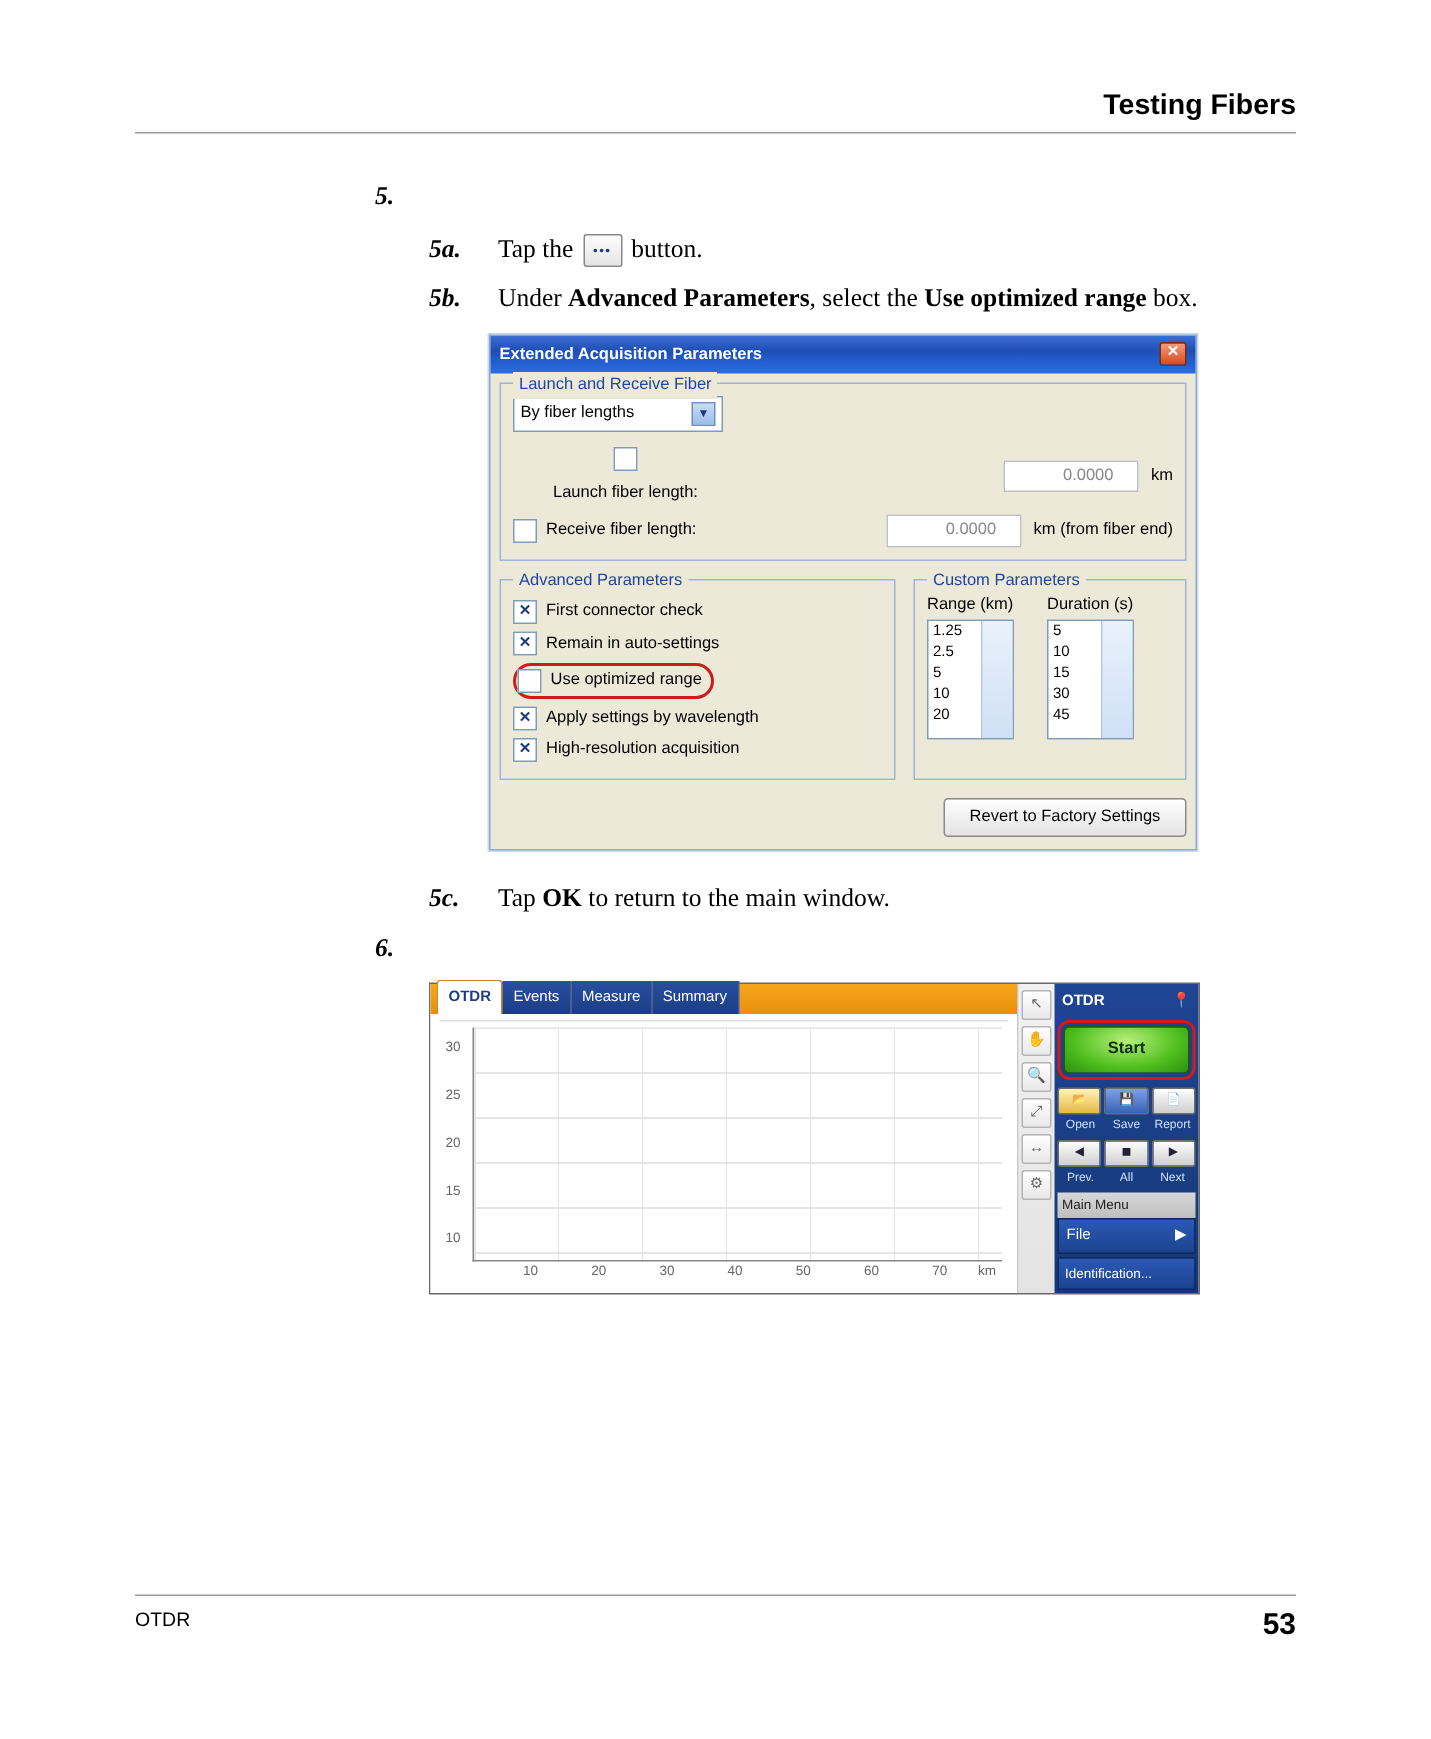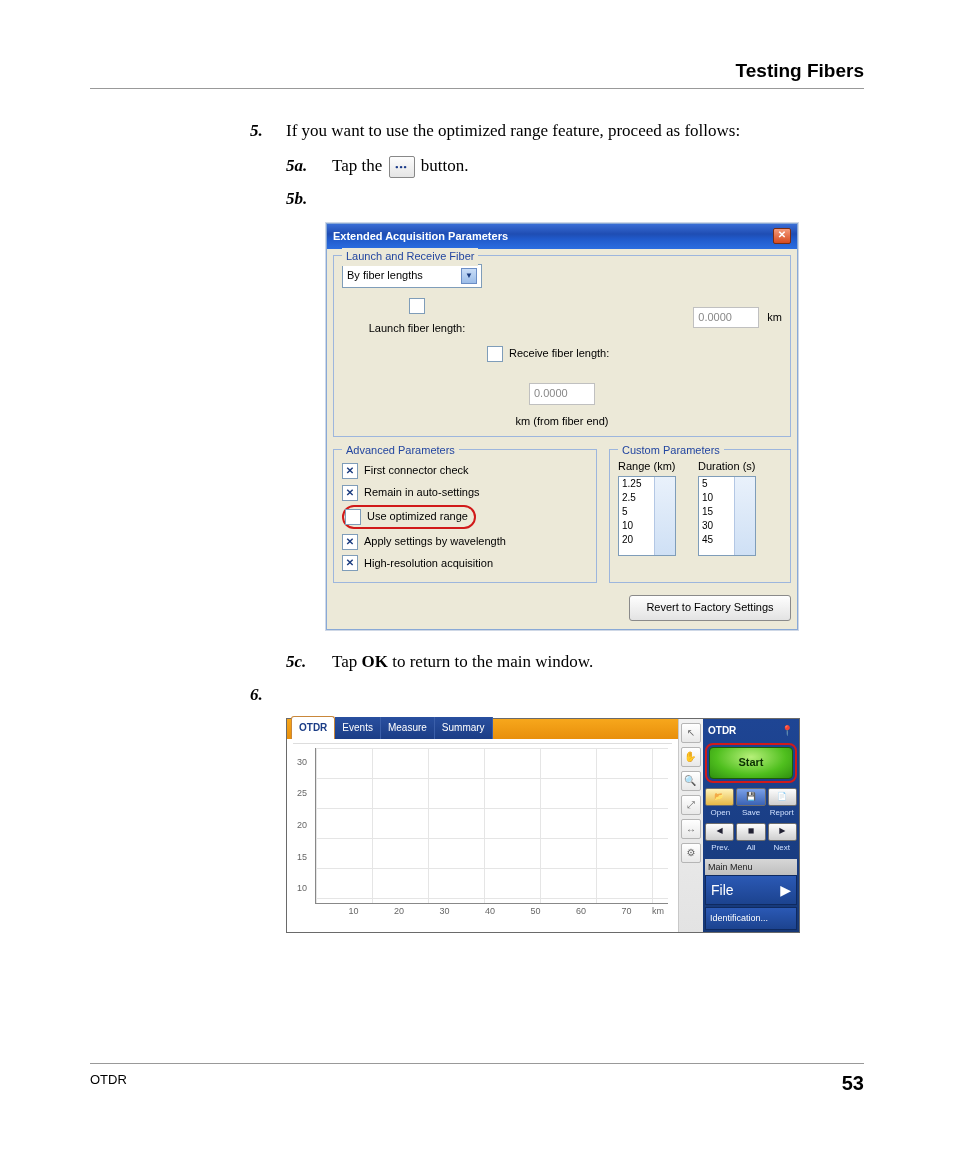--- a/index.html
+++ b/index.html
@@ -154,22 +154,22 @@
     width: 14px; height:14px;
     border:1px solid #7f9db9;
     background:#fff;
     display:inline-flex; align-items:center; justify-content:center;
     font-size:10px; color:#1a3b7d; font-weight:bold;
   }
   .chk.checked::after { content:"✕"; }
   .numfield {
     border:1px solid #c0c0c0;
     background:#fff;
-    text-align:left;
-    padding:1px 4px;
+    text-align:right;
+    padding:1px 16px;
     width: 56px;
     display:inline-block;
     color:#888;
   }
   .highlight-oval {
     border: 2px solid #d11a1a;
     border-radius: 14px;
     padding: 1px 6px 1px 1px;
     display:inline-flex;
     align-items:center;
@@ -323,21 +323,21 @@
   .mainmenu-hdr {
     background: linear-gradient(#d7d7d7,#bfbfbf);
     color:#222;
     font-size:9px;
     padding:1px 3px;
     margin-top:2px;
   }
   .filerow {
     display:flex; justify-content:space-between; align-items:flex-end;
     padding: 3px 5px;
-    font-size:14px;
+    font-size:10px;
     background: linear-gradient(#2b59b5,#1c438f);
     border:1px solid #0f2a60;
   }
   .identrow {
     font-size: 9px;
     padding: 3px 4px;
     background: linear-gradient(#2b59b5,#1c438f);
     border:1px solid #0f2a60;
     margin-top:2px;
   }
@@ -362,37 +362,39 @@
 <div class="page">
   <div class="header-right">
     <div class="header-title">Testing Fibers</div>
   </div>
   <hr class="hr">
 
   <div class="content">
 
     <div class="step">
       <div class="step-num">5.</div>
-      <div>If you want to use the optimized range feature, proceed as follows:</div>
     </div>
 
     <div class="substeps">
       <div class="substep">
         <div class="substep-num">5a.</div>
         <div>
           <span>Tap the </span>
           <span class="btn-icon">
               <span>•••</span>
             </span>
           <span> button.</span>
         </div>
       </div>
 
       <div class="substep">
         <div class="substep-num">5b.</div>
+        <div>
+          <span>Under </span><span class="bold">Advanced Parameters</span><span>, select the </span><span class="bold">Use optimized range</span><span> box.</span>
+        </div>
       </div>
     </div>
 
     <div class="fig">
       <div class="dialog">
         <div class="titlebar">
           <span>Extended Acquisition Parameters</span>
           <span class="closebox">✕</span>
         </div>
 
@@ -404,21 +406,21 @@
           </div>
           <div style="margin-top:6px; display:flex; align-items:center; gap:8px;">
             <div class="chkrow" style="width:150px;flex-direction:column;">
               <span class="chk"></span>
               <span>Launch fiber length:</span>
             </div>
             <div style="flex:1"></div>
             <span class="numfield">0.0000</span>
             <span>km</span>
           </div>
-          <div style="display:flex; align-items:center; gap:8px;flex-direction:column;">
+          <div style="display:flex; align-items:center; gap:8px;">
             <div class="chkrow" style="width:150px;">
               <span class="chk"></span>
               <span>Receive fiber length:</span>
             </div>
             <div style="flex:1"></div>
             <span class="numfield">0.0000</span>
             <span>km (from fiber end)</span>
           </div>
         </div>
 

